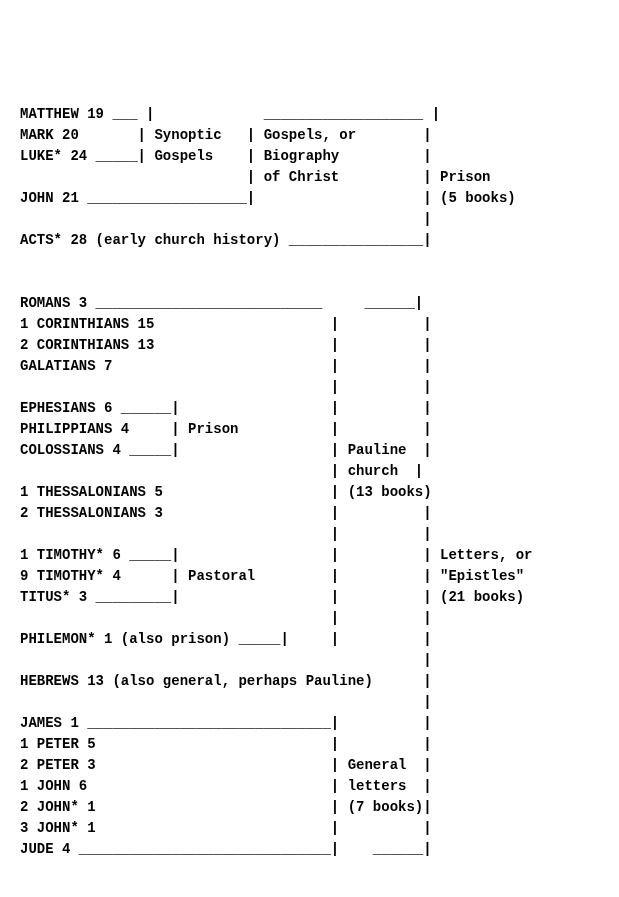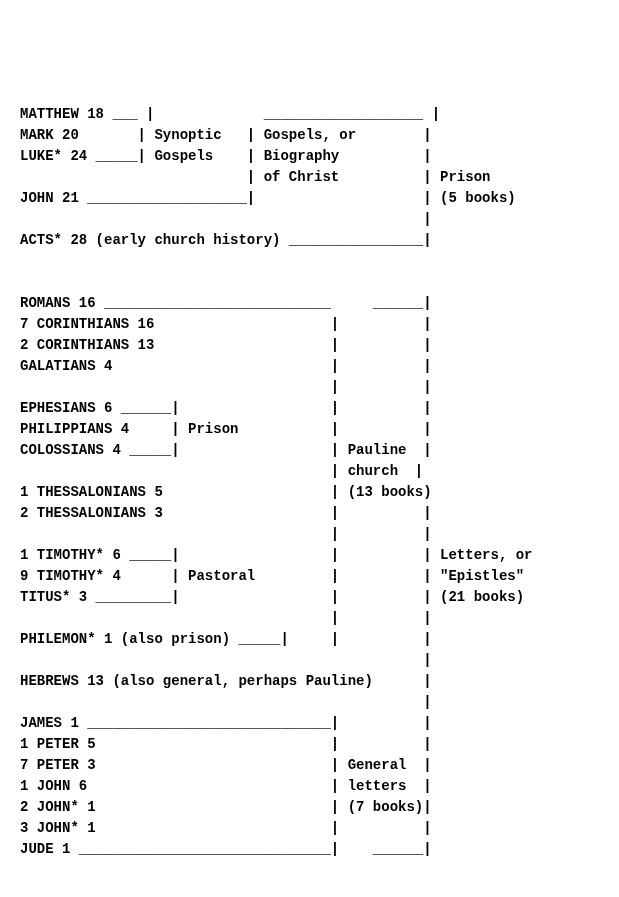--- a/index.html
+++ b/index.html
@@ -15,55 +15,55 @@
     }
     .content {
       display: inline-block;
     }
   </style>
 </head>
 <body>
 
 
 
-<div class="content"><span>MATTHEW 18 ___ |             ___________________ |</span>
+<div class="content"><span>MATTHEW 19 ___ |             ___________________ |</span>
 <span>MARK 20       | Synoptic   | Gospels, or        |</span>
 <span>LUKE* 24 _____| Gospels    | Biography          |</span>
 <span>                           | of Christ          | Prison</span>
 <span>JOHN 21 ___________________|                    | (5 books)</span>
 <span>                                                |</span>
 <span>ACTS* 28 (early church history) ________________|</span>
 <span></span>
 <span></span>
-<span>ROMANS 16 ___________________________     ______|</span>
-<span>7 CORINTHIANS 16                     |          |</span>
+<span>ROMANS 3 ___________________________     ______|</span>
+<span>1 CORINTHIANS 15                     |          |</span>
 <span>2 CORINTHIANS 13                     |          |</span>
-<span>GALATIANS 4                          |          |</span>
+<span>GALATIANS 7                          |          |</span>
 <span>                                     |          |</span>
 <span>EPHESIANS 6 ______|                  |          |</span>
 <span>PHILIPPIANS 4     | Prison           |          |</span>
 <span>COLOSSIANS 4 _____|                  | Pauline  |</span>
 <span>                                     | church  |</span>
 <span>1 THESSALONIANS 5                    | (13 books)</span>
 <span>2 THESSALONIANS 3                    |          |</span>
 <span>                                     |          |</span>
 <span>1 TIMOTHY* 6 _____|                  |          | Letters, or</span>
 <span>9 TIMOTHY* 4      | Pastoral         |          | "Epistles"</span>
 <span>TITUS* 3 _________|                  |          | (21 books)</span>
 <span>                                     |          |</span>
 <span>PHILEMON* 1 (also prison) _____|     |          |</span>
 <span>                                                |</span>
 <span>HEBREWS 13 (also general, perhaps Pauline)      |</span>
 <span>                                                |</span>
 <span>JAMES 1 _____________________________|          |</span>
 <span>1 PETER 5                            |          |</span>
-<span>7 PETER 3                            | General  |</span>
+<span>2 PETER 3                            | General  |</span>
 <span>1 JOHN 6                             | letters  |</span>
 <span>2 JOHN* 1                            | (7 books)|</span>
 <span>3 JOHN* 1                            |          |</span>
-<span>JUDE 1 ______________________________|    ______|</span>
+<span>JUDE 4 ______________________________|    ______|</span>
 <span></span>
 <span></span>
 
 </div>
 
 
 
 
 </body></html>

